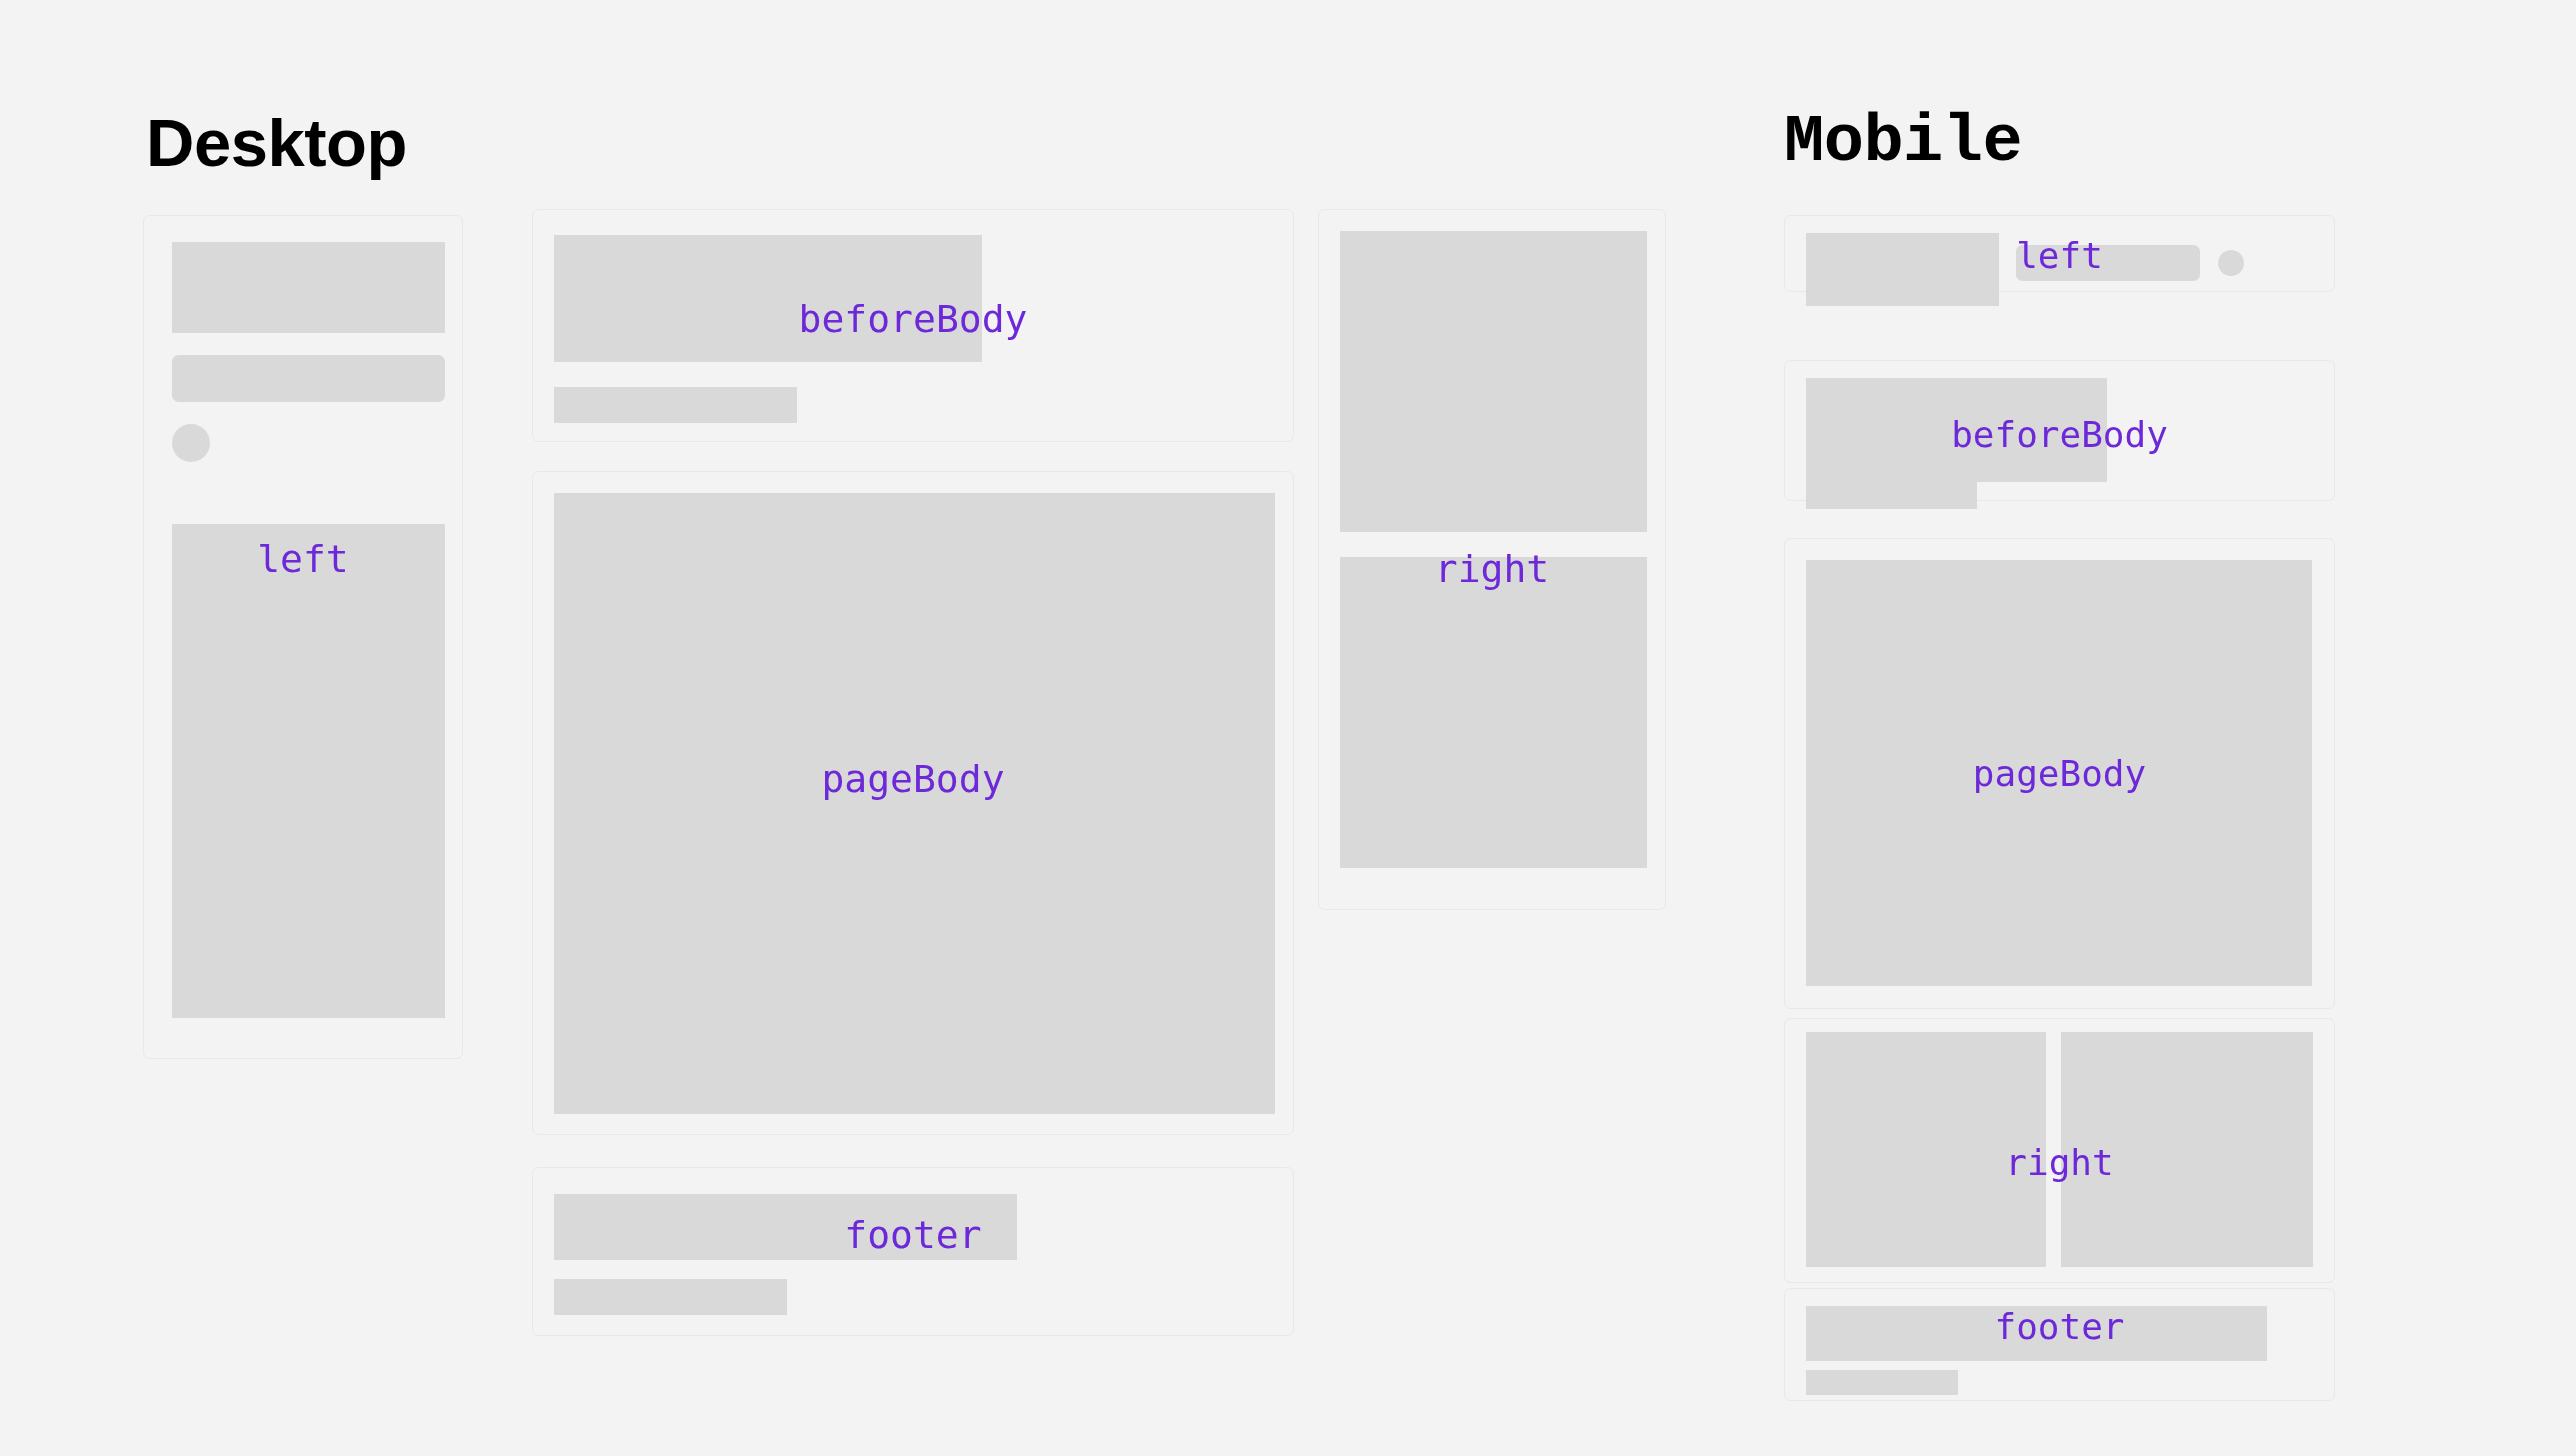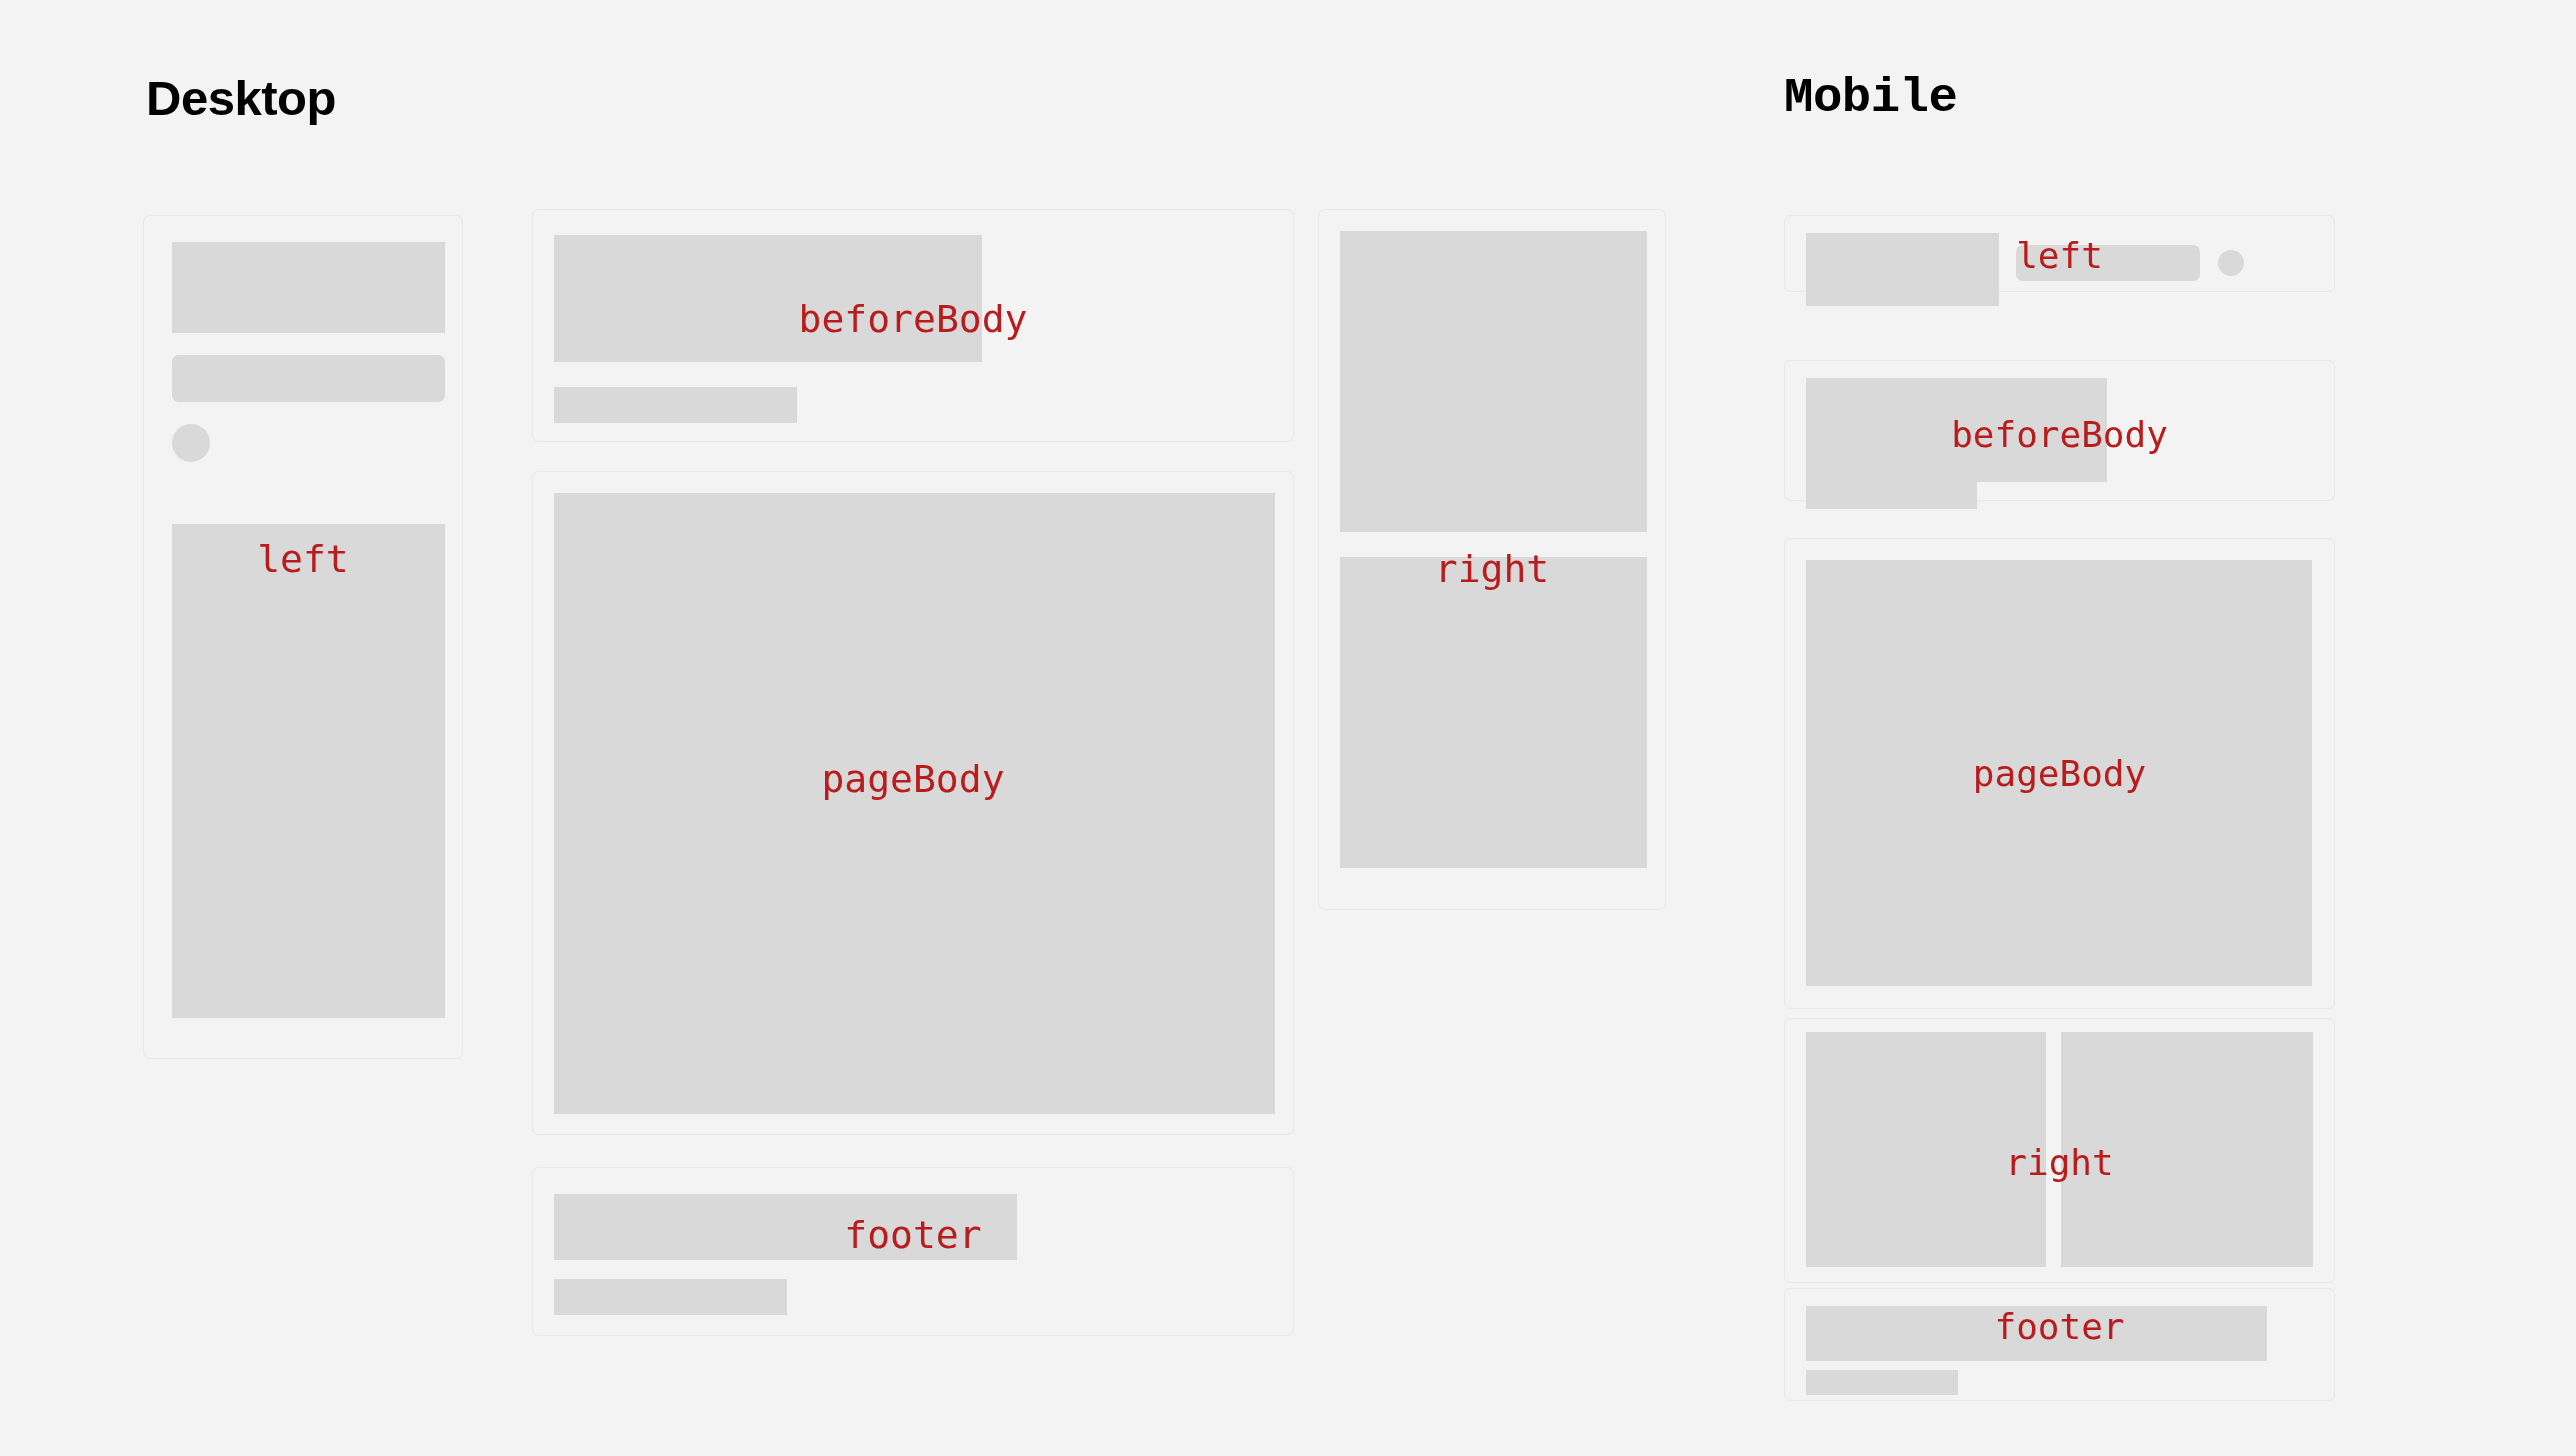--- a/index.html
+++ b/index.html
@@ -13,25 +13,26 @@
     font-family: "Liberation Sans", sans-serif;
     overflow: hidden;
     position: relative;
   }
 
   
   .section-title {
     position: absolute;
     font-family: "Liberation Sans", sans-serif;
     font-weight: bold;
-    font-size: 49px;
+    font-size: 67px;
     line-height: 1;
     color: #000000;
     letter-spacing: -0.5px;
     white-space: nowrap;
+    margin-top: 35px;
   }
   #desktop-title { left: 146px; top: 74px; }
   #mobile-title  { left: 1784px; top: 74px; font-family: Liberation Mono, monospace; }
 
   
   .panel {
     position: absolute;
     box-sizing: border-box;
     background: #f3f3f3;
     border: 1.9px solid #e8e8e8;
@@ -46,21 +47,21 @@
   .blk.rounded { border-radius: 6.6px; }
   .blk.circle  { border-radius: 50%; }
 
   
   .slot-label {
     position: absolute;
     display: flex;
     align-items: center;
     justify-content: center;
     font-family: "DejaVu Sans Mono", "Liberation Mono", monospace;
-    color: #b91c1c;
+    color: #6d28d9;
     white-space: nowrap;
     pointer-events: none;
     z-index: 5;
   }
 
   
   
   #d-left-panel   { left: 143px;  top: 215px;  width: 320px;  height: 844px; }
   #d-left-b1      { left: 28px;   top: 26px;   width: 273px;  height: 91px; }
   #d-left-b2      { left: 28px;   top: 139px;  width: 273px;  height: 47px; }

